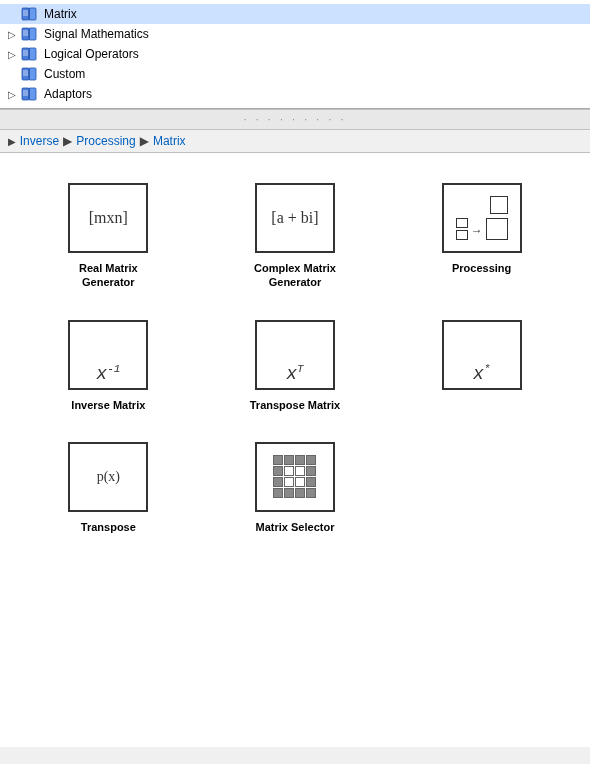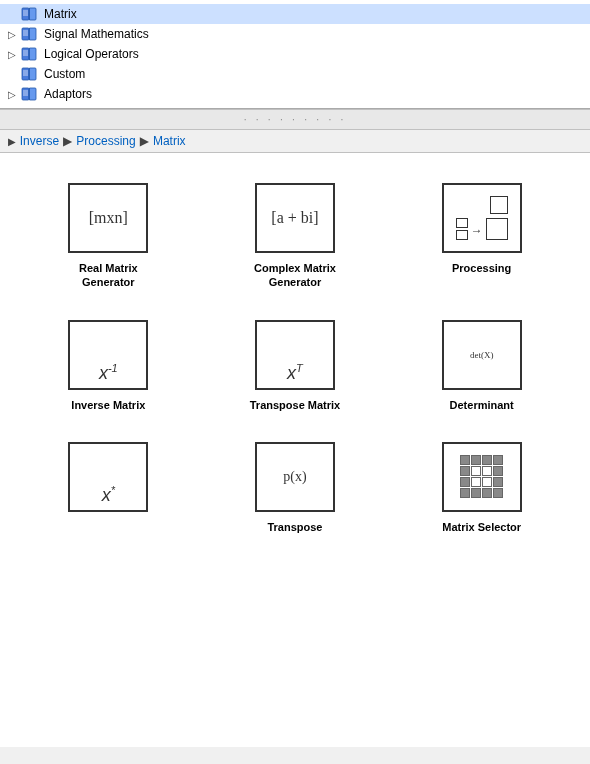--- a/index.html
+++ b/index.html
@@ -139,21 +139,21 @@
 
     
     .icon-text {
       font-size: 16px;
       font-family: 'Times New Roman', serif;
       color: #333;
     }
     .icon-math {
       font-size: 13px;
       font-style: italic;
-      font-family: Liberation Sans, sans-serif;
+      font-family: Liberation Mono, monospace;
       color: #333;
       margin-top: 37px;
     }
 
     
     .concat-icon {
       display: flex;
       flex-direction: column;
       gap: 2px;
       align-items: flex-end;
@@ -326,26 +326,20 @@
       <span class="block-label">Inverse Matrix</span>
     </div>
 
     <div class="block-item">
       <div class="block-icon-box">
         <span class="icon-math" style="font-size:18px;">x<sup style="font-size:11px;">T</sup></span>
       </div>
       <span class="block-label">Transpose Matrix</span>
     </div>
 
-    <div class="block-item">
-      <div class="block-icon-box">
-        <span class="icon-text" style="font-size:9px;">det(X)</span>
-      </div>
-      <span class="block-label">Determinant</span>
-    </div>
 
     <div class="block-item">
       <div class="block-icon-box">
         <span class="icon-math" style="font-size:18px;">x<sup style="font-size:11px;">*</sup></span>
       </div>
     </div>
 
     <div class="block-item">
       <div class="block-icon-box">
         <span class="icon-text" style="font-size:14px;">p(x)</span>

